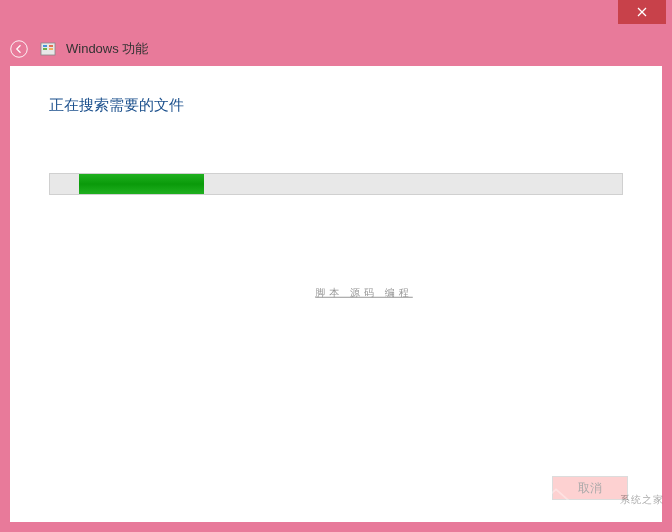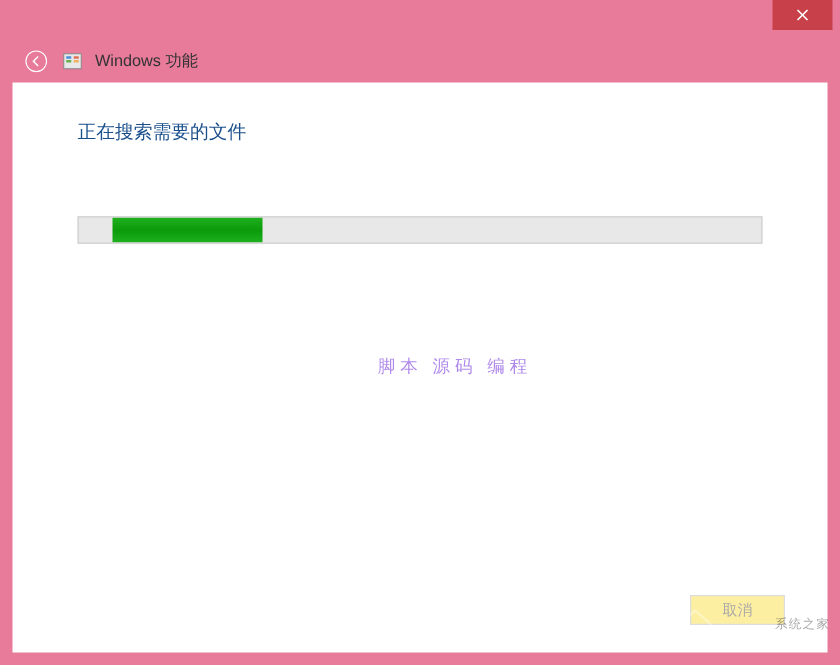--- a/index.html
+++ b/index.html
@@ -38,21 +38,21 @@
       margin-right: 6px;
     }
     .close-btn svg {
       width: 10px;
       height: 10px;
     }
     .header-row {
       height: 34px;
       display: flex;
       align-items: center;
-      padding-left: 18px;
+      padding-left: 8px;
       gap: 10px;
     }
     .back-btn {
       width: 22px;
       height: 22px;
       border-radius: 50%;
       display: flex;
       align-items: center;
       justify-content: center;
       cursor: pointer;
@@ -72,21 +72,21 @@
       font-size: 13px;
       color: #333;
     }
     .content-area {
       position: absolute;
       left: 10px;
       right: 10px;
       top: 66px;
       bottom: 10px;
       background: #ffffff;
-      padding: 28px 52px;
+      padding: 28px 39px;
     }
     .status-text {
       color: #1a4f8c;
       font-size: 15px;
       margin-bottom: 58px;
       margin-top: 2px;
     }
     .progress-bar {
       width: 100%;
       height: 22px;
@@ -116,33 +116,34 @@
       color: #6a9bd1;
       letter-spacing: 0px;
     }
     .watermark-main .g {
       font-size: 54px;
       font-weight: 500;
       font-style: italic;
       vertical-align: -4px;
     }
     .watermark-sub {
-      font-size: 14px;
-      color: #6d28d9;
+      font-size: 10px;
+      color: #404040;
       letter-spacing: 4px;
       margin-top: -6px;
       padding-left: 56px;
+      text-decoration: underline;
     }
     .bottom-btn {
       position: absolute;
       right: 34px;
       bottom: 22px;
       min-width: 76px;
       height: 24px;
-      background: #fde047;
+      background: #fca5a5;
       border: 1px solid #bbb;
       font-size: 12px;
       color: #555;
       display: flex;
       align-items: center;
       justify-content: center;
       cursor: pointer;
       opacity: 0.5;
     }
     .corner-logo {

